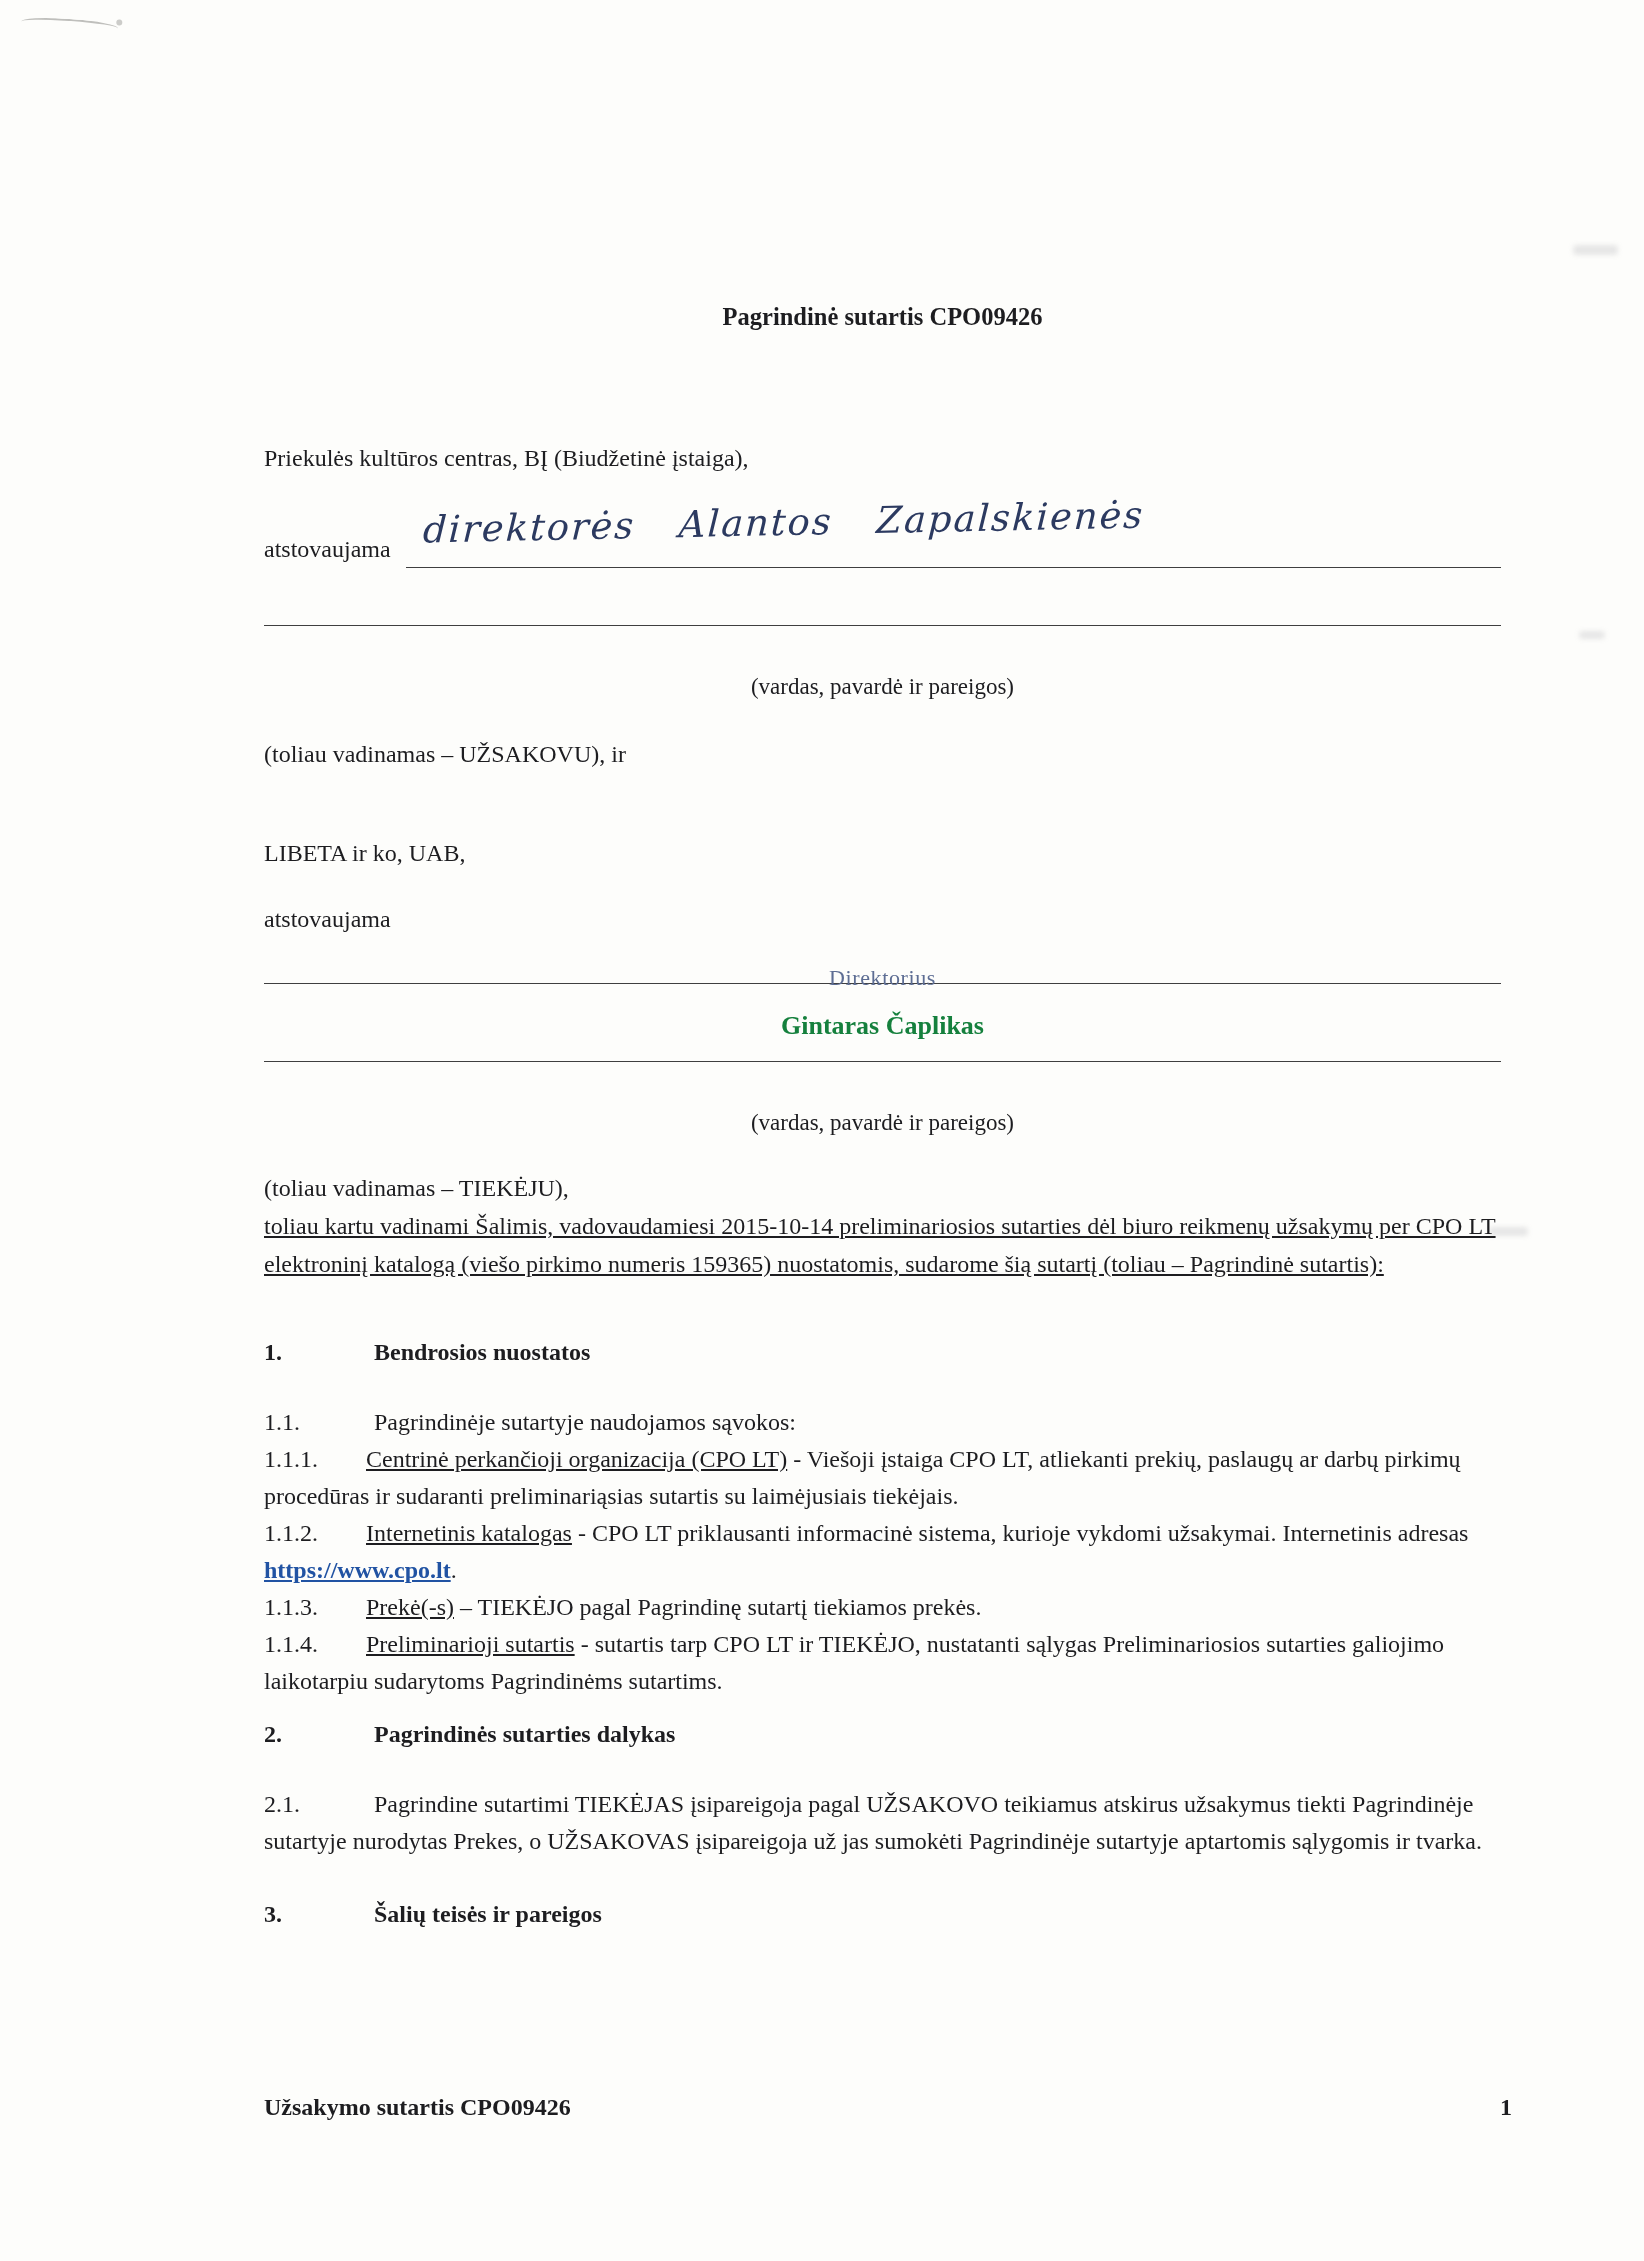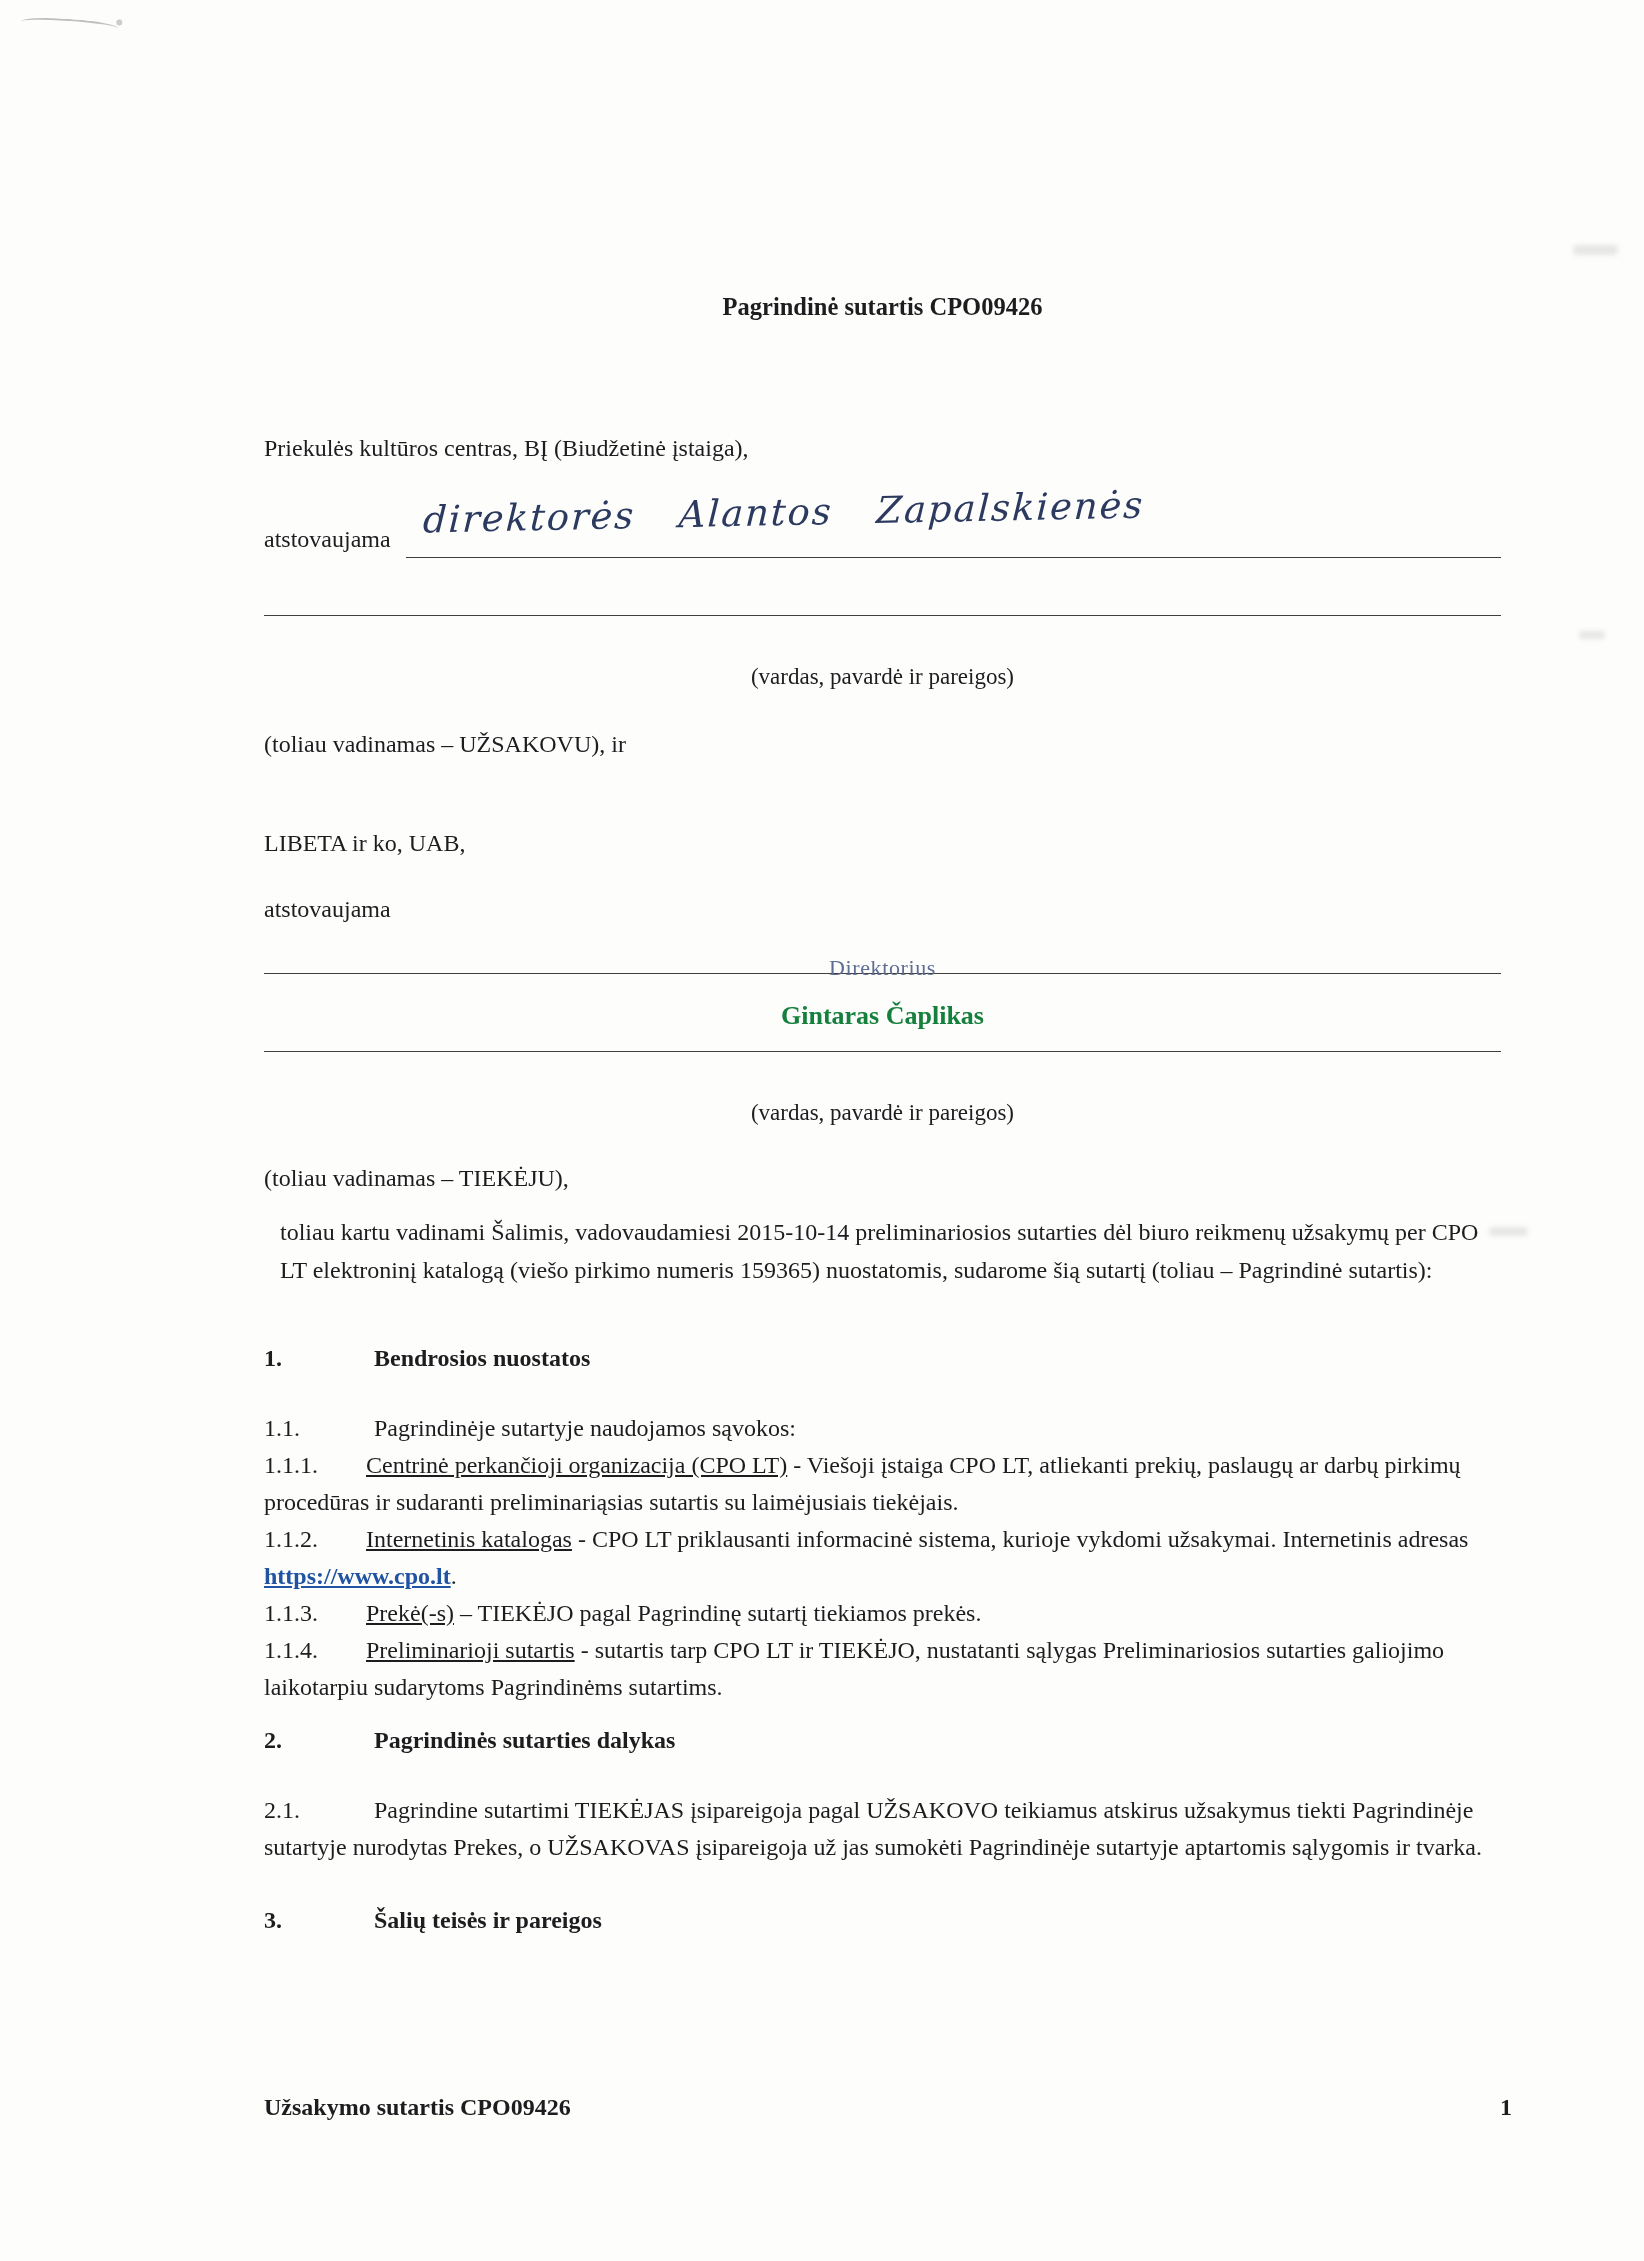--- a/index.html
+++ b/index.html
@@ -55,21 +55,21 @@
   
   .content {
     position: absolute;
     left: 264px;
     width: 1237px;
     top: 0;
     font-size: 24px;
     line-height: 31px;
   }
   .title {
-    margin: 0;
+    margin: 10px;
     padding-top: 291px;
     text-align: center;
     font-size: 24.5px;
     font-weight: bold;
     line-height: 31px;
   }
   .party-name { margin: 111px 0 0 0; }
   .party2 { margin-top: 68px; }
 
   .repr-row {
@@ -127,21 +127,21 @@
   }
   .signer-name {
     margin: 26px 0 0 0;
     text-align: center;
     font-size: 26px;
     font-weight: bold;
     color: #15803d;
     line-height: 32px;
   }
   .alias2    { margin: 31px 0 0 0; line-height: 38px; }
-  .preamble  { margin: 16px; line-height: 38px; }
+  .preamble  { margin: 0; line-height: 38px; text-decoration: underline; }
 
   .section-heading {
     margin: 0;
     font-weight: bold;
     line-height: 31px;
   }
   .sh1 { margin-top: 54px; }
   .sh2 { margin-top: 19.3px; }
   .sh3 { margin-top: 39px; }
   .sec-num {

